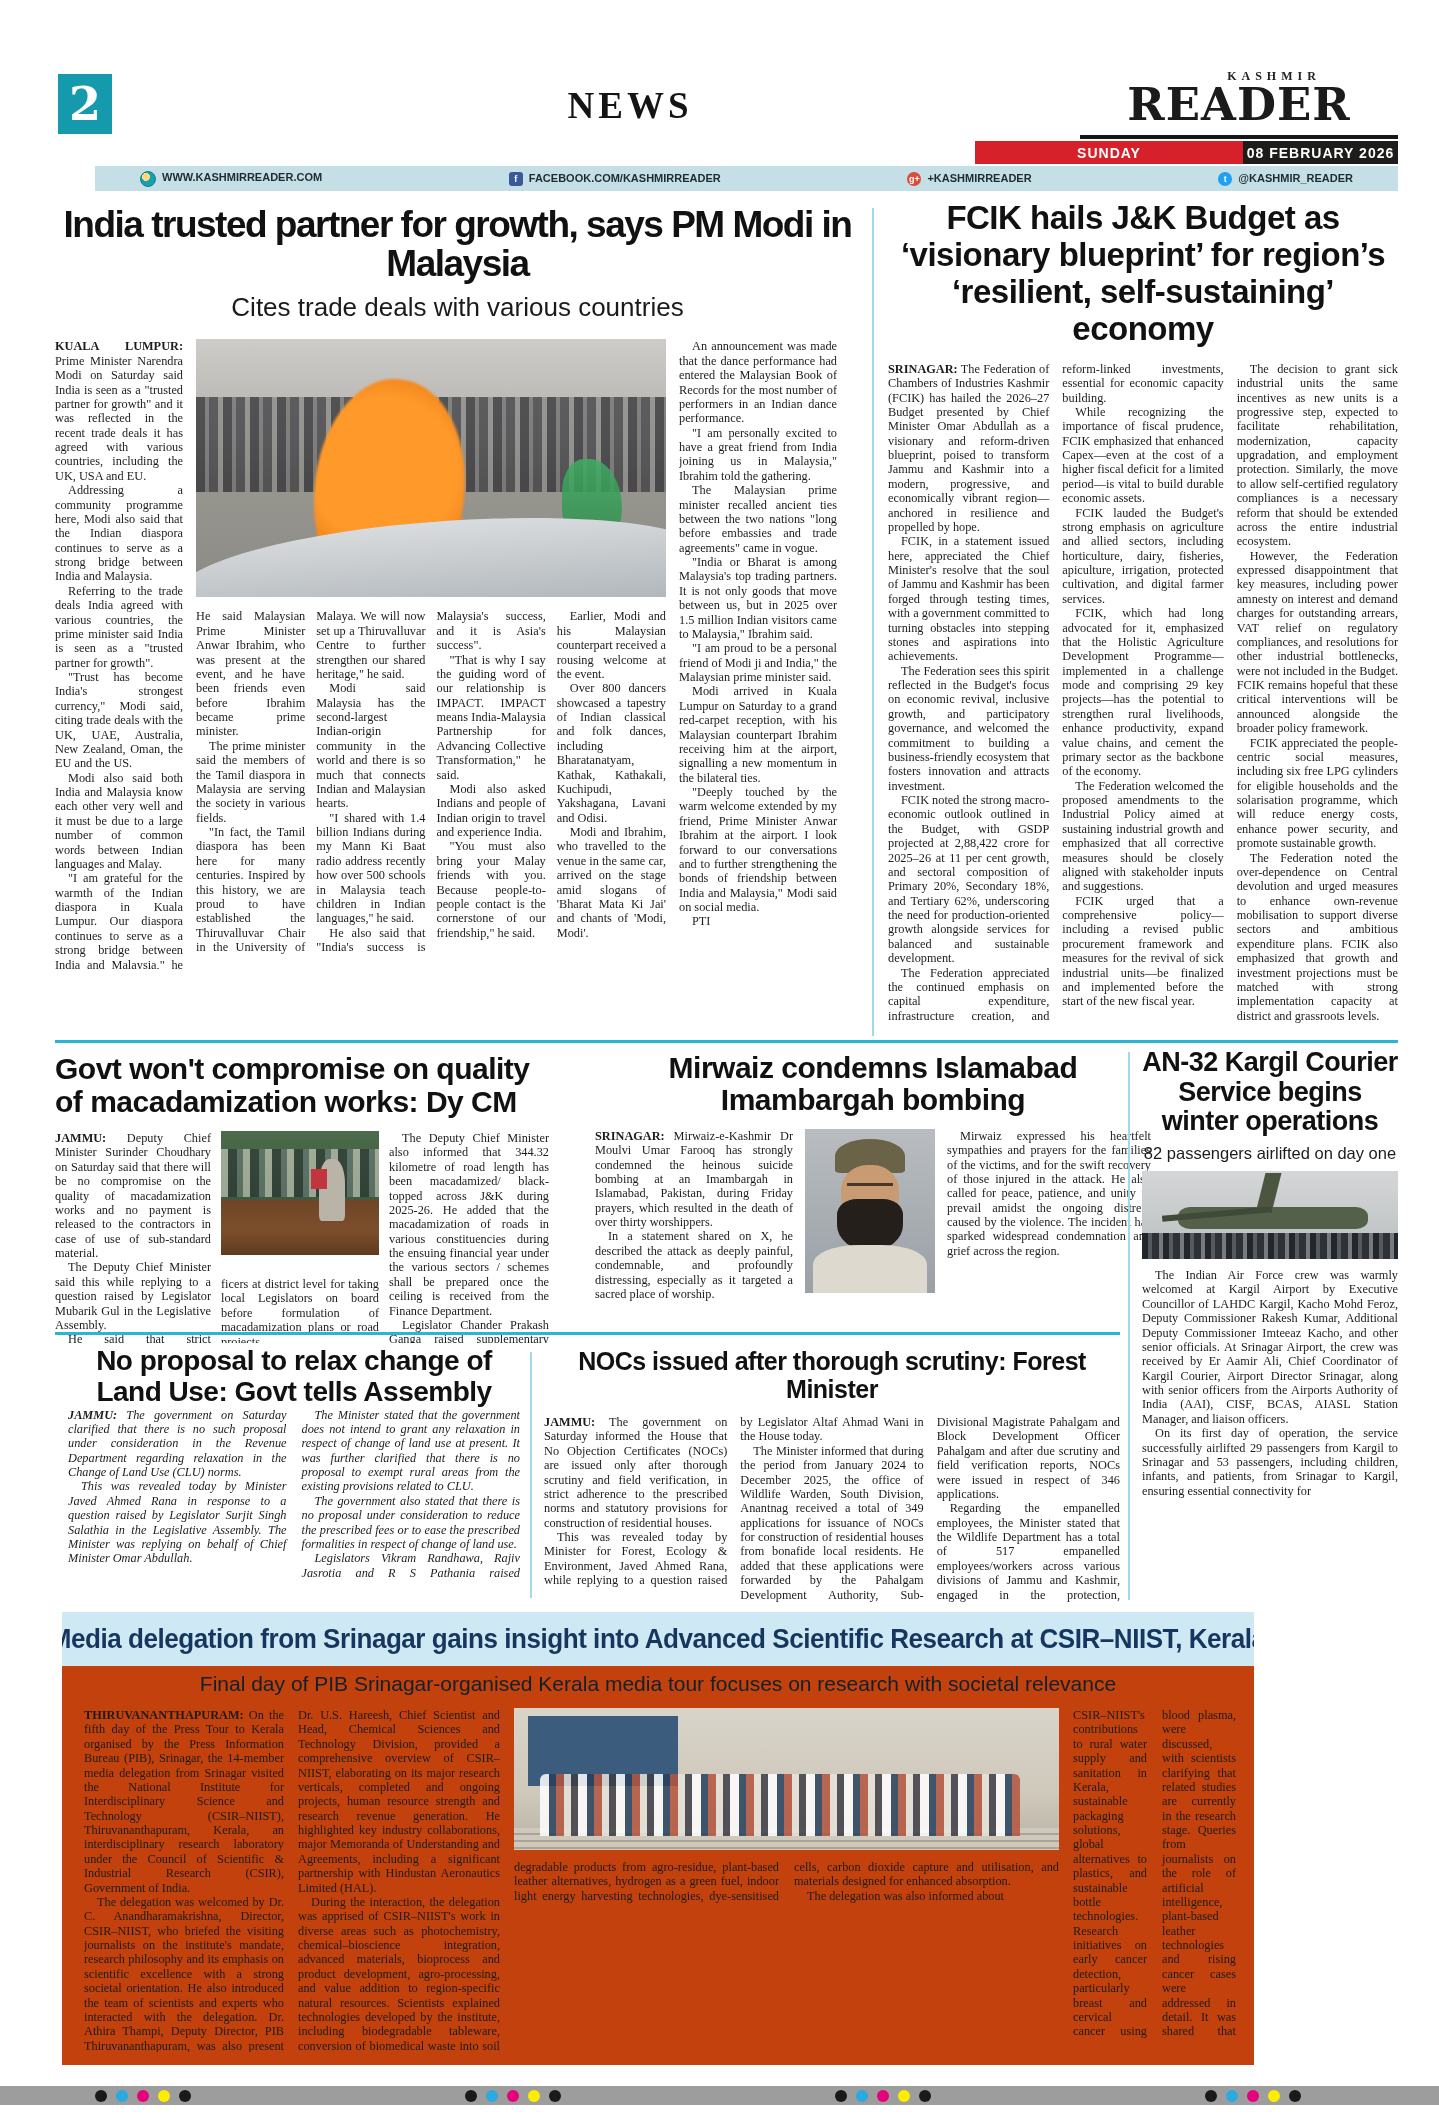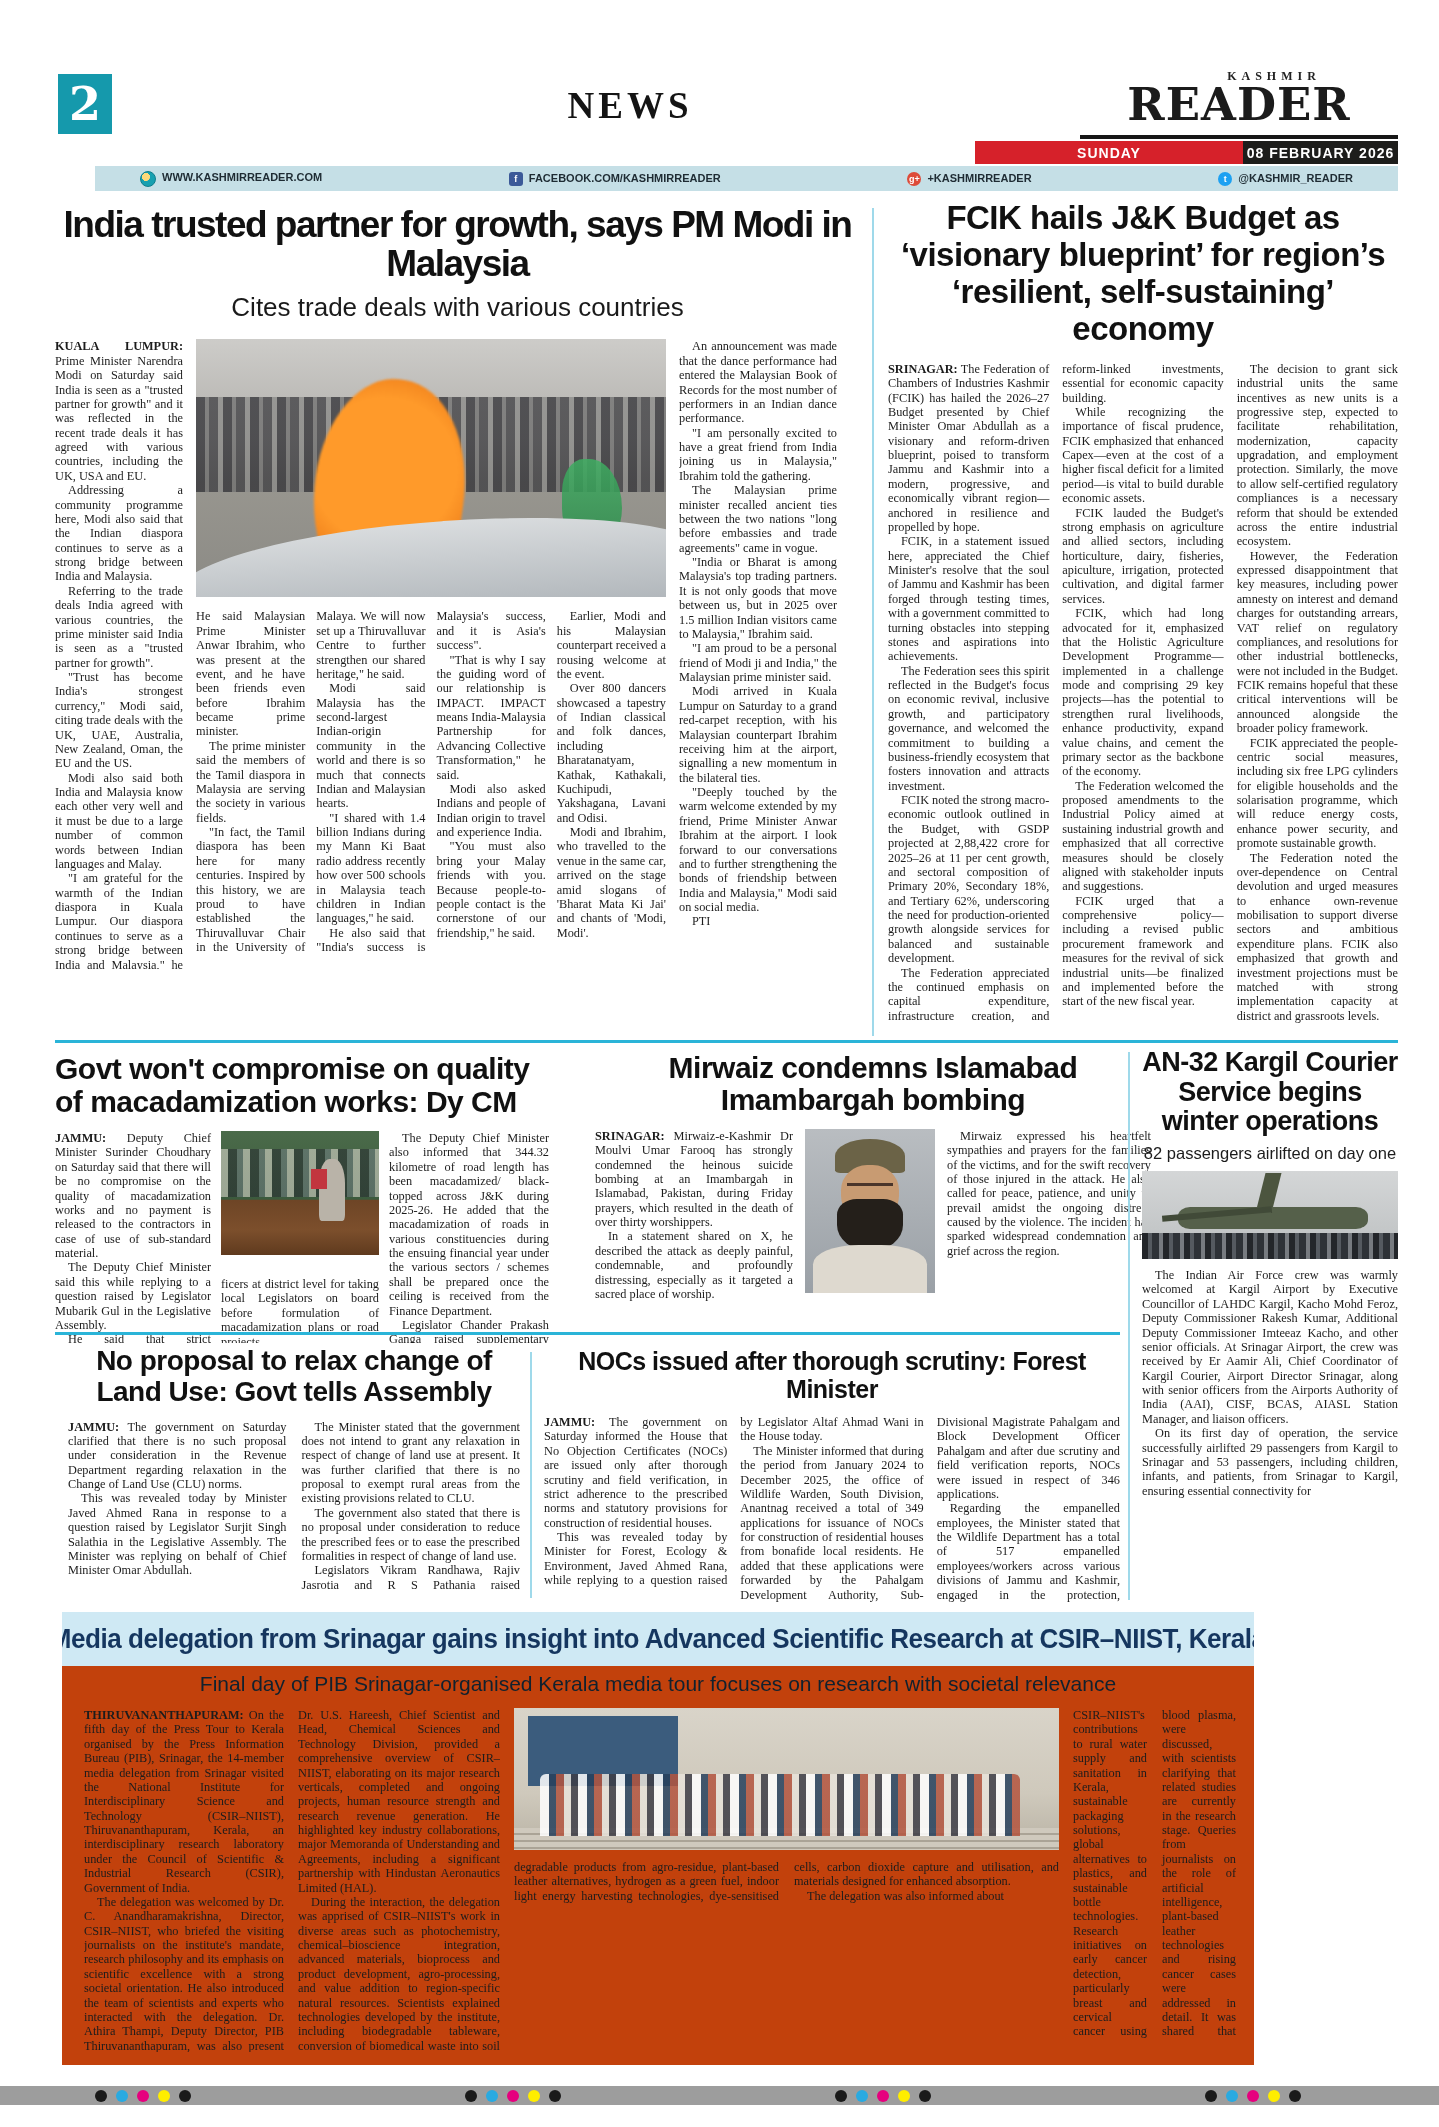--- a/index.html
+++ b/index.html
@@ -87,21 +87,21 @@
   .an32-photo{margin-top:8px;height:88px;background:linear-gradient(#d4d6d7 0%,#c3c6c7 70%,#9b9c98 100%);}
   .an-tail{position:absolute;left:118px;top:2px;width:16px;height:44px;background:#4c553f;transform:skewX(-14deg);}
   .an-body{position:absolute;left:36px;top:36px;width:190px;height:22px;background:#55604a;border-radius:12px/9px;}
   .an-wing{position:absolute;left:20px;top:40px;width:110px;height:6px;background:#414a38;transform:rotate(-5deg);}
   .an-crowd{position:absolute;left:0;bottom:0;width:100%;height:26px;
      background:repeating-linear-gradient(90deg,#23262a 0 6px,#555a60 6px 10px,#2e3237 10px 17px,#777b80 17px 21px);}
   .an32 .abody{margin-top:9px;height:330px;overflow:hidden;}
   
   .landuse{position:absolute;left:68px;top:1346px;width:452px;}
   .landuse h2{font-size:28px;line-height:1.1;font-weight:bold;text-align:center;letter-spacing:-0.5px;}
-  .landuse .lbody{margin-top:12px;column-count:2;column-gap:15px;height:182px;overflow:hidden;}
+  .landuse .lbody{column-count:2;column-gap:15px;height:182px;overflow:hidden;font-style:italic;}
   .nocs{position:absolute;left:544px;top:1348px;width:576px;}
   .nocs h2{font-size:25px;line-height:1.1;font-weight:bold;text-align:center;letter-spacing:-0.5px;}
   .nocs .nbody{margin-top:12px;column-count:3;column-gap:13px;height:198px;overflow:hidden;}
   
   .csir{position:absolute;left:62px;top:1612px;width:1192px;height:453px;background:#c2410c;}
   .csir .band{height:54px;background:#cfe9f4;display:flex;align-items:center;justify-content:center;overflow:hidden;}
   .csir .band h2{font-size:28px;font-weight:bold;color:#15365f;letter-spacing:-0.5px;white-space:nowrap;
       transform:scaleX(0.93);transform-origin:center;}
   .csir .subhead{margin-top:6px;text-align:center;font-family:"Liberation Sans",sans-serif;font-size:21px;font-weight:500;color:#10212e;}
   .csir .cols{margin:12px 18px 0 22px;display:grid;grid-template-columns:200px 202px 545px 1fr;grid-gap:14px;height:344px;overflow:hidden;}

